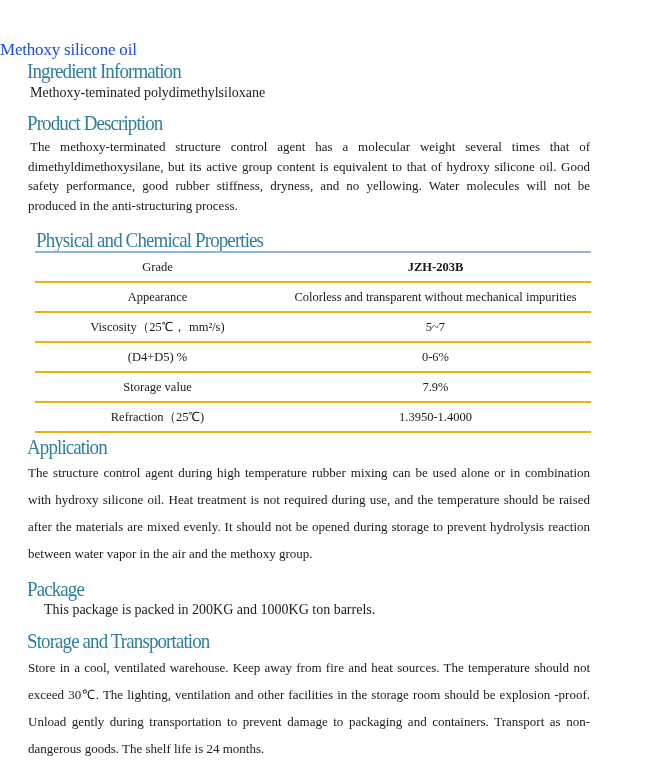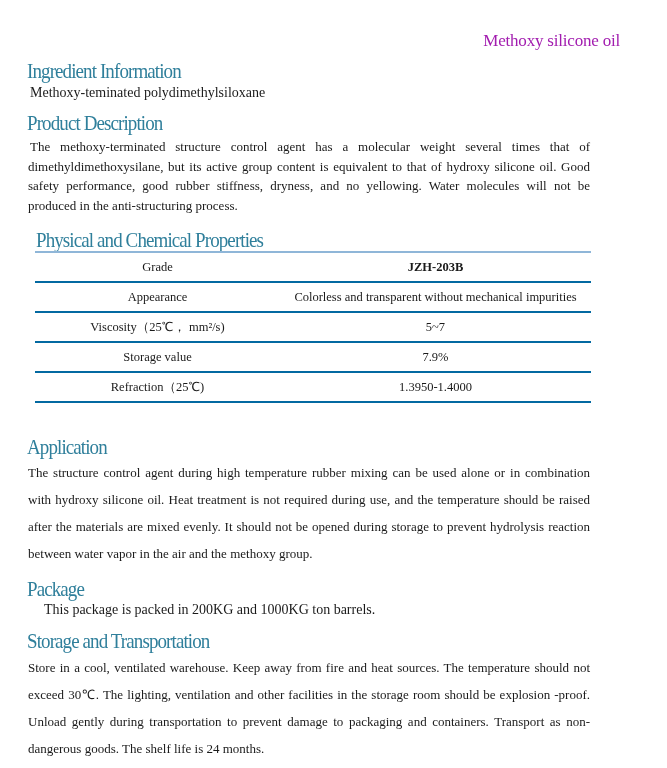--- a/index.html
+++ b/index.html
@@ -2,40 +2,40 @@
 <html><head>
   <meta charset="utf-8">
   <style>
     html, body { margin: 0; padding: 0; background: #ffffff; }
     body {
       width: 667px; height: 768px; position: relative; overflow: hidden;
       font-family: "Liberation Serif", serif; color: #1a1a1a;
     }
     .abs { position: absolute; }
     .title {
-      top: 31px; left: 0; width: 620px; text-align: right;
-      font-size: 17px; letter-spacing: -0.2px; color: #a21caf;
+      top: 40px; left: 0; width: 620px; text-align: left;
+      font-size: 17px; letter-spacing: -0.2px; color: #1d4ed8;
     }
     .h {
       color: #2f7f9b; font-size: 19px; font-weight: normal;
       letter-spacing: -0.9px; transform: scaleY(1.08); transform-origin: left top;
       white-space: nowrap;
     }
     .p {
       font-size: 13px; line-height: 19.5px; text-align: justify;
       width: 562px; left: 28px;
     }
     .p.wide { line-height: 27px; }
     .small { font-size: 14px; }
     table.props {
       position: absolute; left: 35px; top: 251px; width: 556px;
       border-collapse: collapse; font-size: 12.5px;
     }
     table.props td {
-      height: 28px; text-align: center; border-bottom: 2px solid #0369a1;
+      height: 28px; text-align: center; border-bottom: 2px solid #eab308;
       padding: 0; vertical-align: middle;
     }
     table.props tr:first-child td { border-top: 2px solid #8fb6d8; }
     table.props td.k { width: 245px; }
     table.props td.v { width: 311px; }
     .bold { font-weight: bold; }
   </style>
 </head>
 <body>
 
@@ -57,20 +57,24 @@
   </tr>
   <tr>
     <td class="k">Appearance</td>
     <td class="v">Colorless and transparent without mechanical impurities</td>
   </tr>
   <tr>
     <td class="k">Viscosity（25℃， mm²/s)</td>
     <td class="v">5~7</td>
   </tr>
   <tr>
+    <td class="k">(D4+D5)  %</td>
+    <td class="v">0-6%</td>
+  </tr>
+  <tr>
     <td class="k">Storage value</td>
     <td class="v">7.9%</td>
   </tr>
   <tr>
     <td class="k">Refraction（25℃)</td>
     <td class="v">1.3950-1.4000</td>
   </tr>
 </tbody>
   </table>
 

